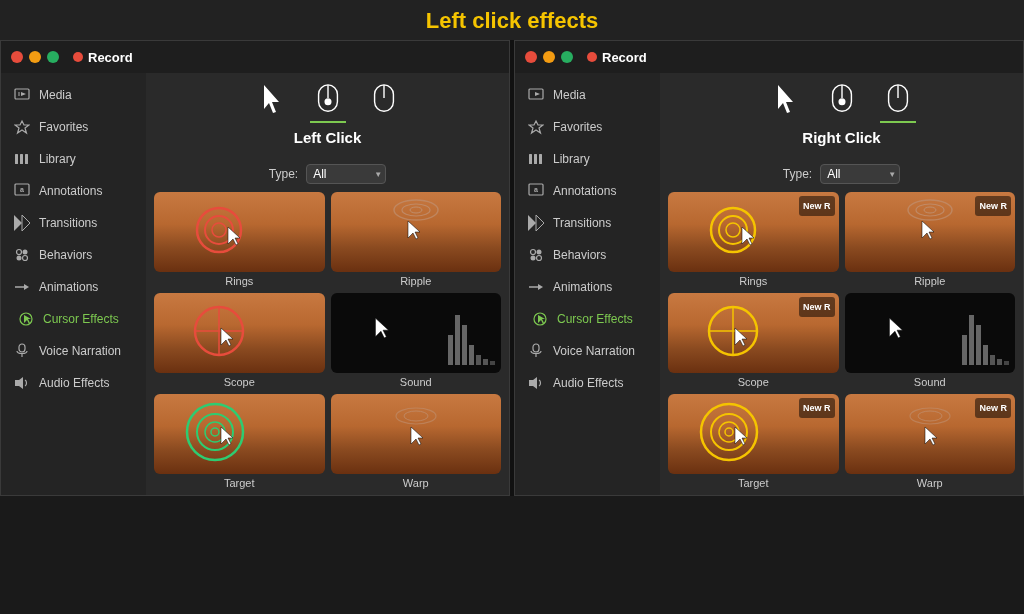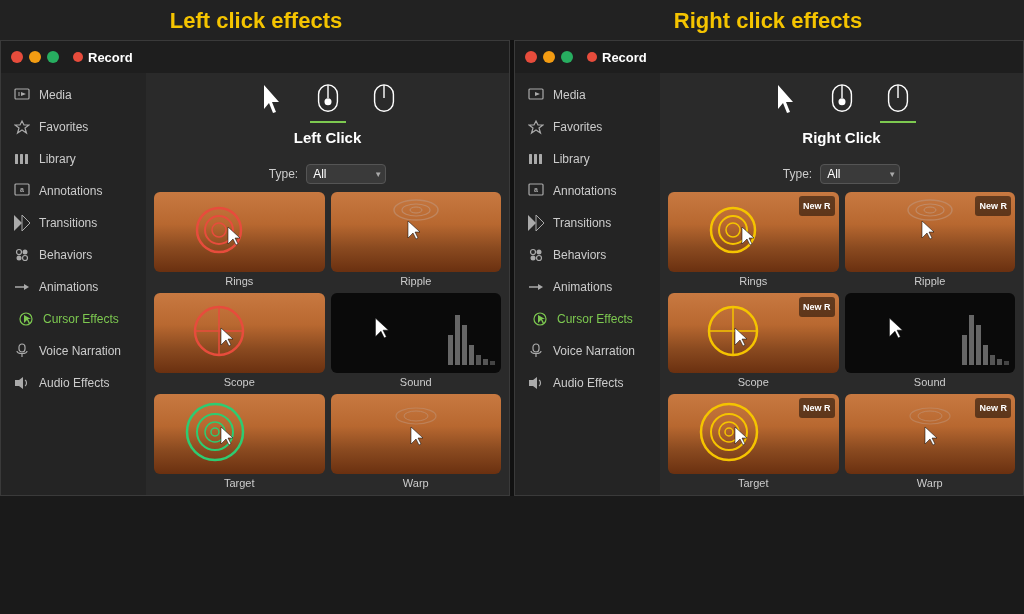--- a/index.html
+++ b/index.html
@@ -220,21 +220,20 @@
     .cursor-effects-active .sidebar-icon { color: #7dc950; }
     .cursor-effects-active { color: #7dc950 !important; padding-left: 16px; }
   </style>
 </head>
 <body>
 
 <div style="display:flex; width:1024px; flex-direction:column;">
 
   <div class="title-row">
     <div class="title-left">Left click effects</div>
-    <div class="title-right">Right click effects</div>
   </div>
 
   <div class="panels-row" style="height:560px;">
 
     <div class="panel">
 
       <div class="titlebar">
         <span class="traffic-light tl-red"></span>
         <span class="traffic-light tl-yellow"></span>
         <span class="traffic-light tl-green"></span>

